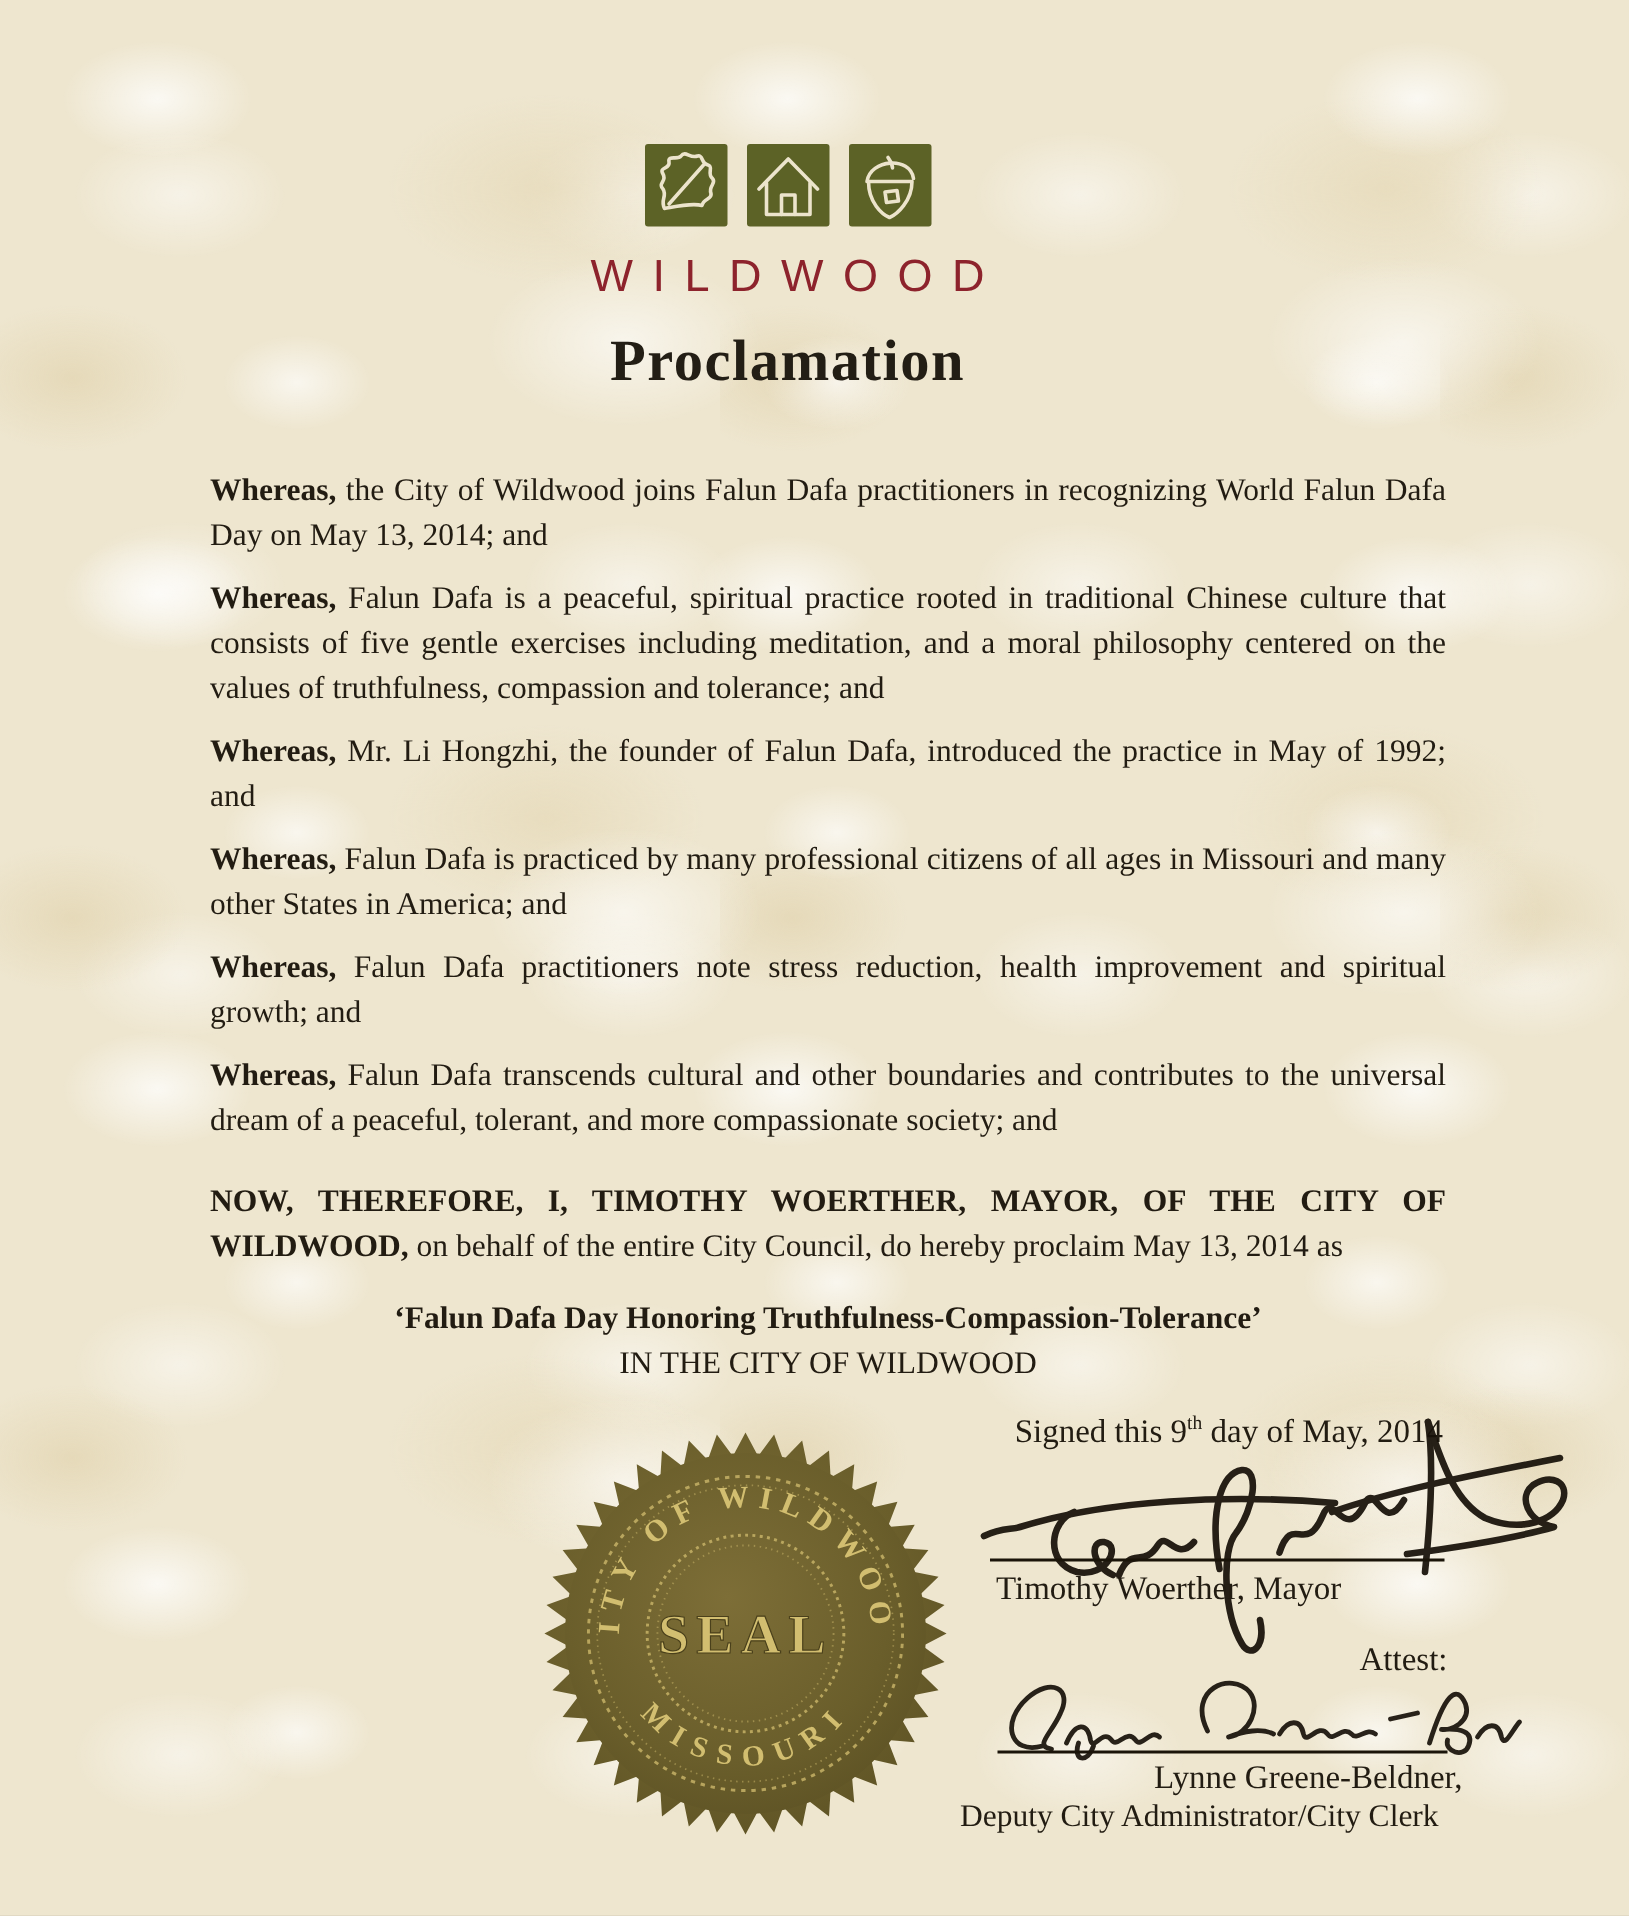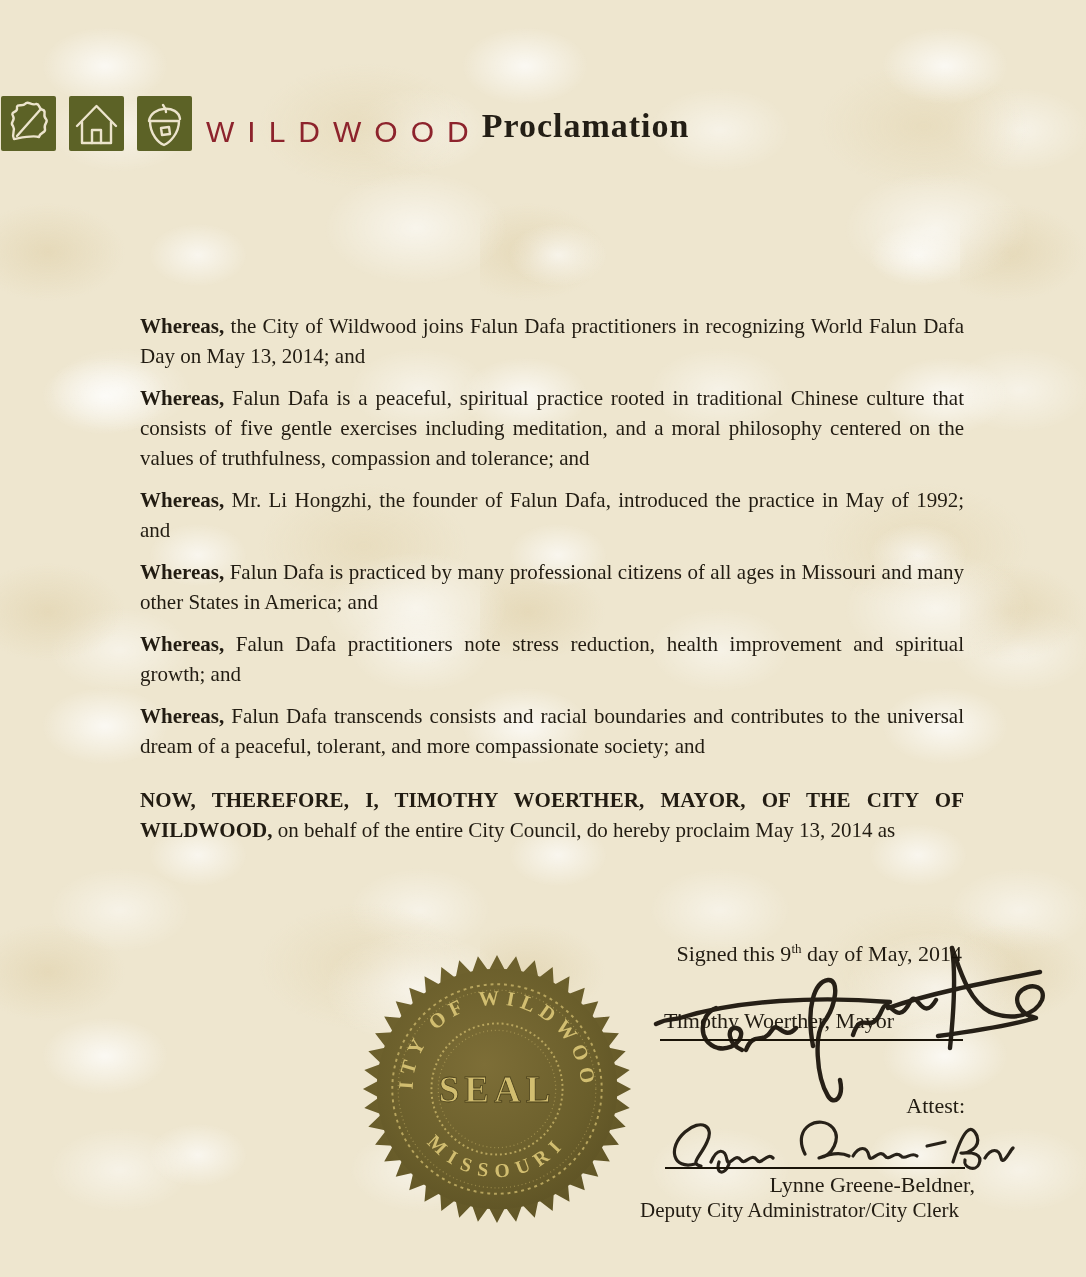--- a/index.html
+++ b/index.html
@@ -21,38 +21,38 @@
       radial-gradient(ellipse 110px 70px at 10% 70%, rgba(226,212,176,.7), rgba(226,212,176,0) 70%),
       radial-gradient(ellipse 150px 90px at 65% 30%, rgba(229,216,182,.65), rgba(229,216,182,0) 70%),
       radial-gradient(ellipse 100px 60px at 40% 50%, rgba(255,255,255,.5), rgba(255,255,255,0) 70%);
     background-size: 420px 330px, 520px 380px, 360px 300px, 480px 360px, 560px 420px, 300px 260px;
   }
 
   
   .header {
     position: absolute;
     top: 95px; left: 0; right: 36px;
-    display: flex; flex-direction: row; align-items: center;
+    display: flex; flex-direction: column; align-items: center;
   }
   .logo-row { display: flex; gap: 11px; }
   .logo-tile { width: 57px; height: 57px; display: block; }
   .brand {
     margin-top: 16px;
     font-family: "Liberation Sans", sans-serif;
     font-size: 30px;
     letter-spacing: 13px;
     text-indent: 13px;
     color: #8d232c;
     font-weight: 500;
   }
   .doc-title {
-    margin-top: 4px;
+    margin-top: 16px;
     font-family: "Liberation Serif", serif;
     font-weight: bold;
-    font-size: 34px;
+    font-size: 39px;
     color: #231e15;
     letter-spacing: 1px;
   }
 
   
   .body-text {
     position: absolute;
     left: 140px; top: 311px; width: 824px;
     font-size: 21px;
     line-height: 30px;
@@ -77,21 +77,21 @@
   .mayor-sig { left: 638px; top: 930px; width: 432px; height: 192px; }
   .clerk-sig { left: 655px; top: 1106px; width: 360px; height: 75px; }
 
   .rule {
     position: absolute; height: 0;
     border-top: 2px solid #1a1409;
   }
   .mayor-rule { left: 660px; top: 1039px; width: 303px; }
   .clerk-rule { left: 665px; top: 1167px; width: 300px; }
 
-  .mayor-name { position: absolute; left: 664px; top: 1008px; font-size: 22px; }
+  .mayor-name { position: absolute; left: 664px; top: 1046px; font-size: 22px; }
   .attest-label { position: absolute; top: 1093px; right: 121px; font-size: 22px; }
   .clerk-name { position: absolute; top: 1172px; right: 111px; font-size: 22px; }
   .clerk-title { position: absolute; top: 1198px; left: 640px; font-size: 21px; }
 
   
   .seal { position: absolute; left: 360px; top: 952px; }
   .seal-text { font-family: "Liberation Serif", serif; font-weight: bold; fill: #d2be70; }
 </style>
 </head>
 <body>
@@ -128,24 +128,28 @@
     <div class="brand">WILDWOOD</div>
     <h1 class="doc-title">Proclamation</h1>
   </header>
 
   <main class="body-text">
     <p class="whereas"><b class="lead">Whereas,</b> <span>the City of Wildwood joins Falun Dafa practitioners in recognizing World Falun Dafa Day on May 13, 2014; and</span></p>
     <p class="whereas"><b class="lead">Whereas,</b> <span>Falun Dafa is a peaceful, spiritual practice rooted in traditional Chinese culture that consists of five gentle exercises including meditation, and a moral philosophy centered on the values of truthfulness, compassion and tolerance; and</span></p>
     <p class="whereas"><b class="lead">Whereas,</b> <span>Mr. Li Hongzhi, the founder of Falun Dafa, introduced the practice in May of 1992; and</span></p>
     <p class="whereas"><b class="lead">Whereas,</b> <span>Falun Dafa is practiced by many professional citizens of all ages in Missouri and many other States in America; and</span></p>
     <p class="whereas"><b class="lead">Whereas,</b> <span>Falun Dafa practitioners note stress reduction, health improvement and spiritual growth; and</span></p>
-    <p class="whereas"><b class="lead">Whereas,</b> <span>Falun Dafa transcends consists and racial boundaries and contributes to the universal dream of a peaceful, tolerant, and more compassionate society; and</span></p>
+    <p class="whereas"><b class="lead">Whereas,</b> <span>Falun Dafa transcends cultural and other boundaries and contributes to the universal dream of a peaceful, tolerant, and more compassionate society; and</span></p>
 
     <p class="resolution"><b class="lead">NOW, THEREFORE, I, TIMOTHY WOERTHER, MAYOR, OF THE CITY OF WILDWOOD,</b> <span>on behalf of the entire City Council, do hereby proclaim May 13, 2014 as</span></p>
 
+    <div class="proclaimed">
+      <div class="day-line">‘Falun Dafa Day Honoring Truthfulness-Compassion-Tolerance’</div>
+      <div class="city-line">IN THE CITY OF WILDWOOD</div>
+    </div>
   </main>
 
   <div class="sign-date"><span>Signed this 9</span><sup>th</sup><span> day of May, 2014</span></div>
 
   <svg class="sig-svg mayor-sig" viewBox="0 0 432 192">
     <g fill="none" stroke="#171109" stroke-width="4.4" stroke-linecap="round" stroke-linejoin="round" opacity="0.93">
       <path d="M18,94 C30,88 36,90 42,88 C100,70 180,66 252,72"></path>
       <path d="M78,78 C62,84 58,112 80,118 C100,122 110,100 98,98 C88,97 90,114 104,120"></path>
       <path d="M108,120 C116,100 124,116 134,100 C140,90 146,112 158,98"></path>
       <path d="M175,116 C168,78 176,52 190,50 C202,49 198,76 186,92 C176,104 178,146 190,166 C196,176 206,168 202,150"></path>

